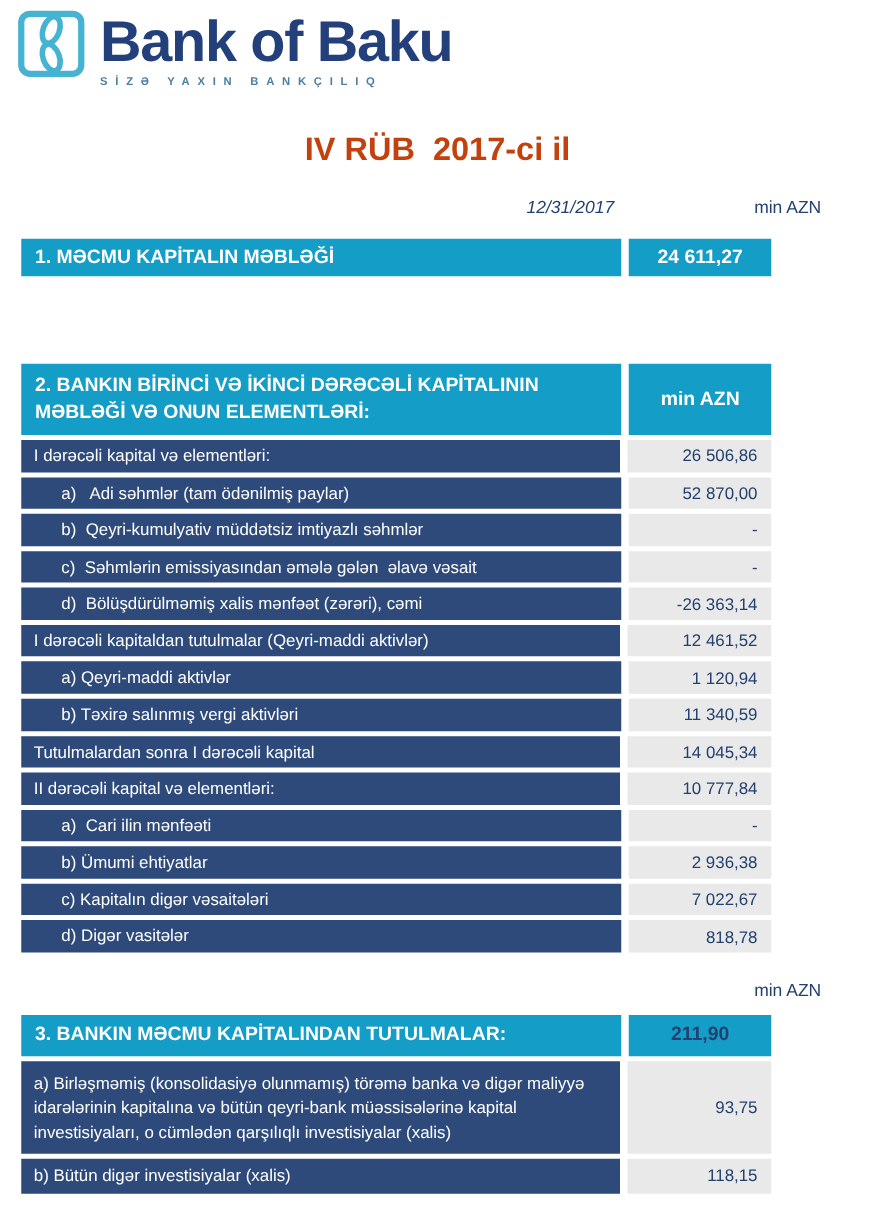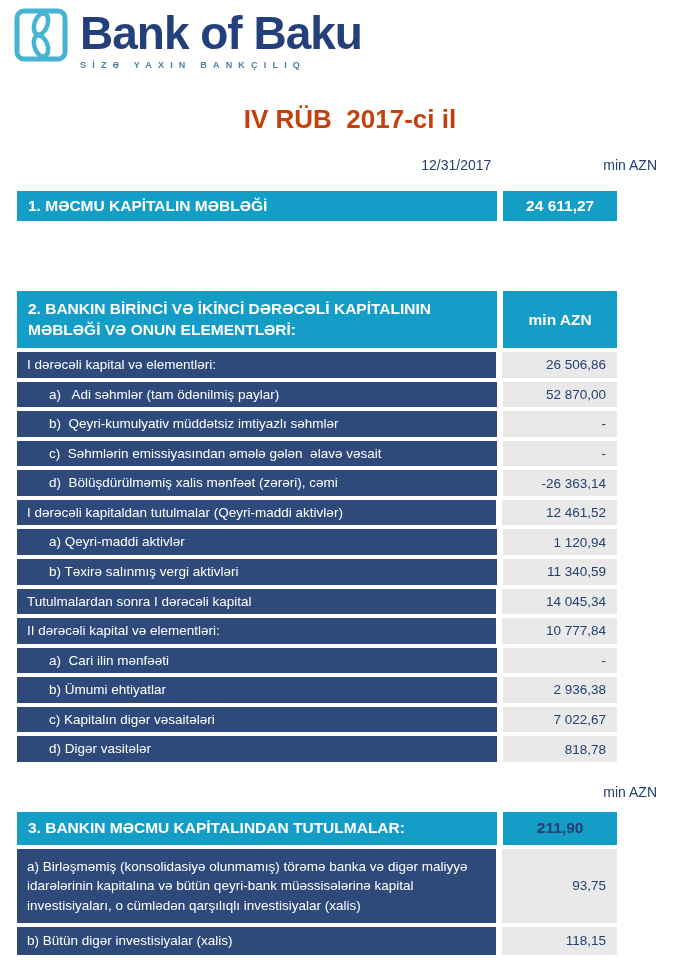--- a/index.html
+++ b/index.html
@@ -28,21 +28,21 @@
   
   .report-title {
     margin-top: 34px; text-align: center;
     font-size: 26px; font-weight: 700; color: #c2410c; white-space: pre-wrap;
   }
   .meta-row {
     display: flex; justify-content: flex-end; align-items: baseline;
     margin-top: 22px; padding-right: 43px;
     font-size: 14px; color: #24406F;
   }
-  .meta-date { margin-right: 112px; }
+  .meta-date { margin-right: 112px; font-style: italic; }
 
   
   .sheet { margin: 18px 11px 0 17px; width: 600px; }
   .bar, .row { display: flex; }
   .cell-label { width: 538px; box-sizing: border-box; }
   .cell-value { width: 128px; margin-left: 6px; box-sizing: border-box; }
 
   
   .bar .cell-label {
     background: #149DC7; color: #ffffff; font-weight: 700; font-size: 15.5px;

